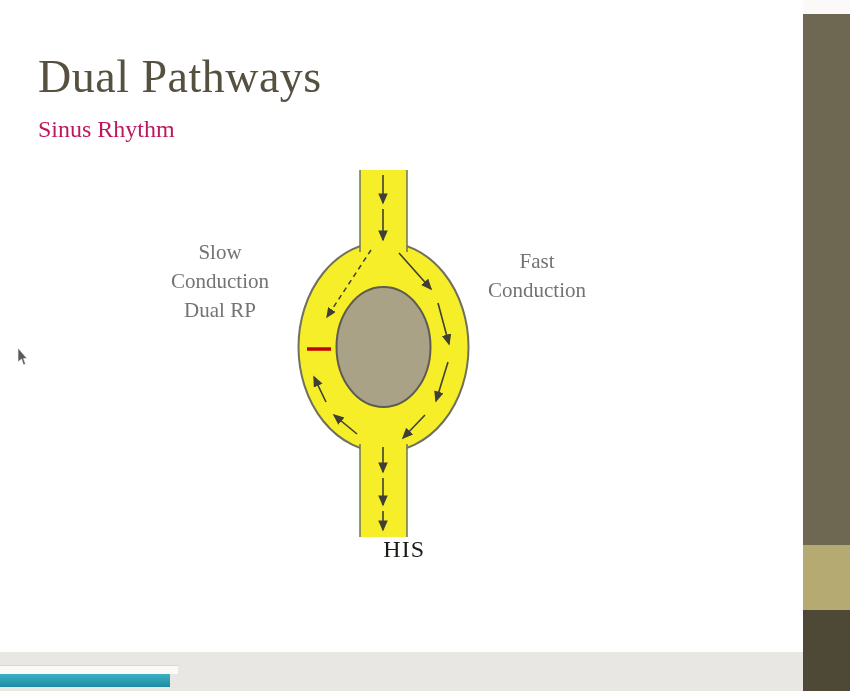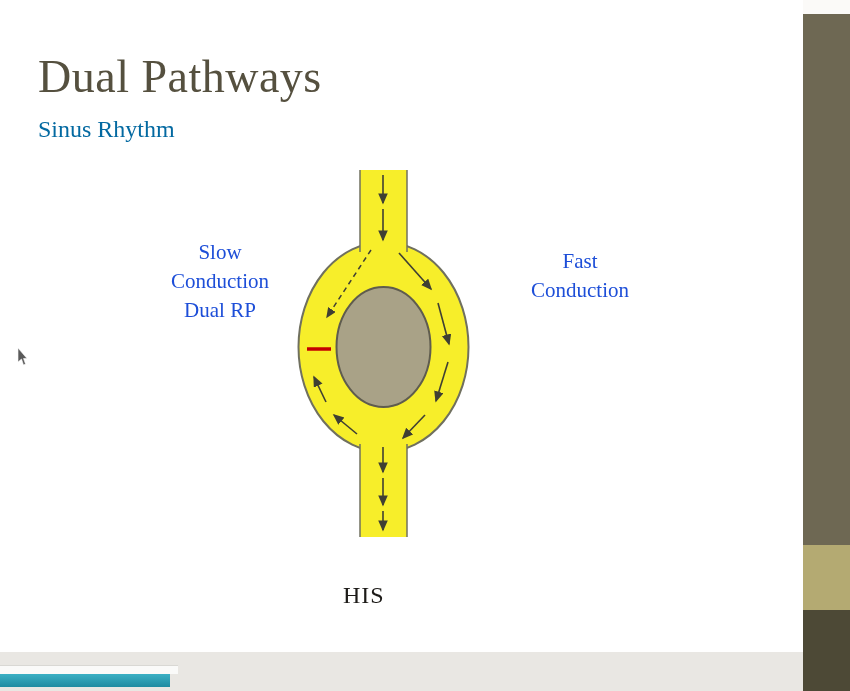--- a/index.html
+++ b/index.html
@@ -23,31 +23,31 @@
   .taskbar { position:absolute; left:0; top:665px; width:178px; z-index:5; }
   .taskbar-white { height:8px; background:#fafaf9; border-top:1px solid #d9d8d4; }
   .taskbar-teal  { height:13px; width:170px; background:linear-gradient(#3cb0c4,#1f8ba1); }
   
   .title {
     position:absolute; left:38px; top:50px; z-index:2;
     font-size:46px; color:#55503f; letter-spacing:0.5px; white-space:nowrap;text-align:center;
   }
   .subtitle {
     position:absolute; left:38px; top:116px; z-index:2;
-    font-size:24px; color:#0369a1;text-align:center;
+    font-size:24px; color:#be185d;text-align:center;
   }
   .side-label {
     position:absolute; z-index:2; width:170px; text-align:center;
-    font-size:21px; line-height:29px; color:#1d4ed8;
+    font-size:21px; line-height:29px; color:#737373;
   }
   .label-left  { left:135px; top:238px; }
-  .label-right { left:495px; top:247px; }
+  .label-right { left:452px; top:247px; }
   .his-label {
-    position:absolute; left:343px; top:582px; width:82px; z-index:2;
-    text-align:left; font-size:24px; color:#1d1b18; letter-spacing:1px;
+    position:absolute; left:343px; top:536px; width:82px; z-index:2;
+    text-align:right; font-size:24px; color:#1d1b18; letter-spacing:1px;
   }
   .diagram-svg { position:absolute; inset:0; z-index:1; }
 </style>
 </head>
 <body>
 
 <div class="slide">
 
   <div class="below-slide"></div>
 

